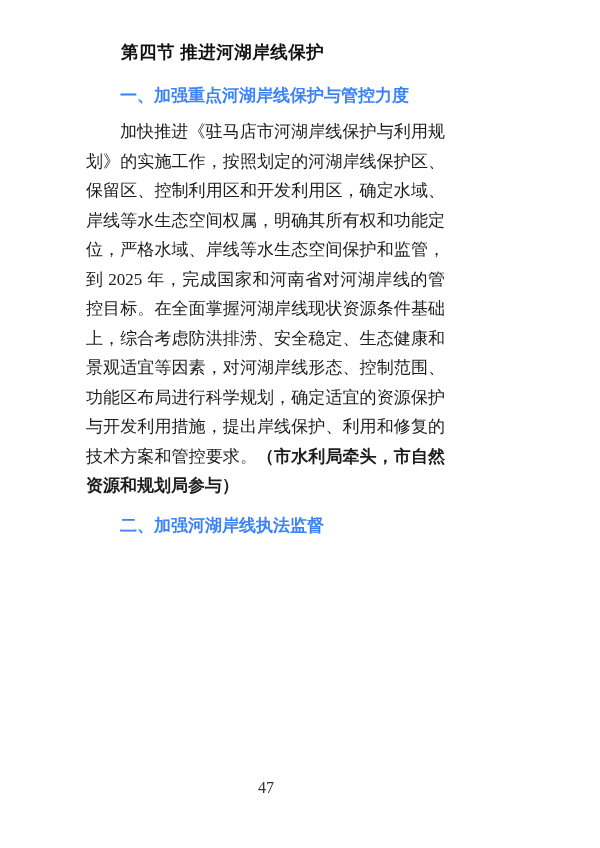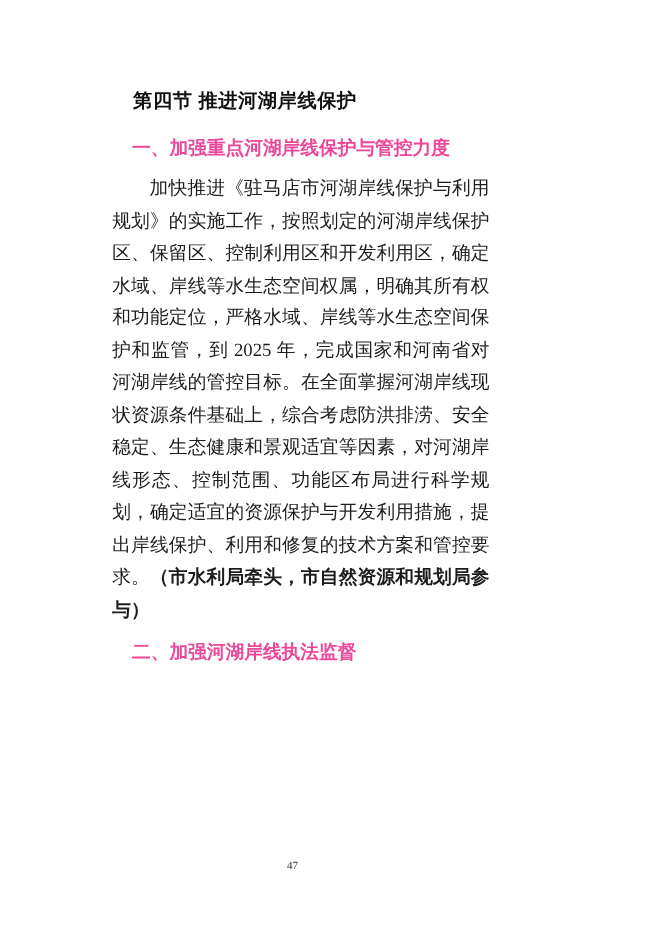--- a/index.html
+++ b/index.html
@@ -6,67 +6,67 @@
     margin: 0;
     padding: 0;
     background: #ffffff;
   }
   .page {
     width: 532px;
     height: 848px;
     background: #ffffff;
     position: relative;
     box-sizing: border-box;
-    padding: 77px 87px 0 86px;
+    padding: 38px 87px 0 86px;
     font-family: "Liberation Serif", serif;
     color: #1c1c1c;
     overflow: hidden;
   }
   .doc-title {
     font-family: "Liberation Sans", sans-serif;
     font-size: 17.5px;
     font-weight: bold;
     line-height: 29.5px;
     text-indent: 2em;
     margin: 0;
     color: #111111;
     letter-spacing: 0.5px;
   }
   .section-heading {
     font-size: 17px;
     font-weight: bold;
     line-height: 29.5px;
     text-indent: 2em;
     margin: 13px 0 0 0;
-    color: #ec4899;
+    color: #3b82f6;
   }
   .body-paragraph {
     font-size: 17px;
     line-height: 29.5px;
     text-align: justify;
     text-indent: 2em;
-    margin: 7px 0 0 16px;
+    margin: 7px 0 0 0;
   }
   .body-paragraph.second {
     margin-top: 8px;
   }
   .section-heading.second {
     margin-top: 11px;
     font-family: Liberation Mono, monospace;
   }
   .responsible {
     font-weight: bold;
   }
   .page-footer {
     position: absolute;
     top: 781px;
     left: 0;
     width: 100%;
     text-align: center;
-    font-size: 10px;
+    font-size: 16px;
     color: #333333;
     line-height: 14px;
   }
 </style>
 </head>
 <body>
 
 <div class="page">
 
   <h1 class="doc-title">第四节 推进河湖岸线保护</h1>

